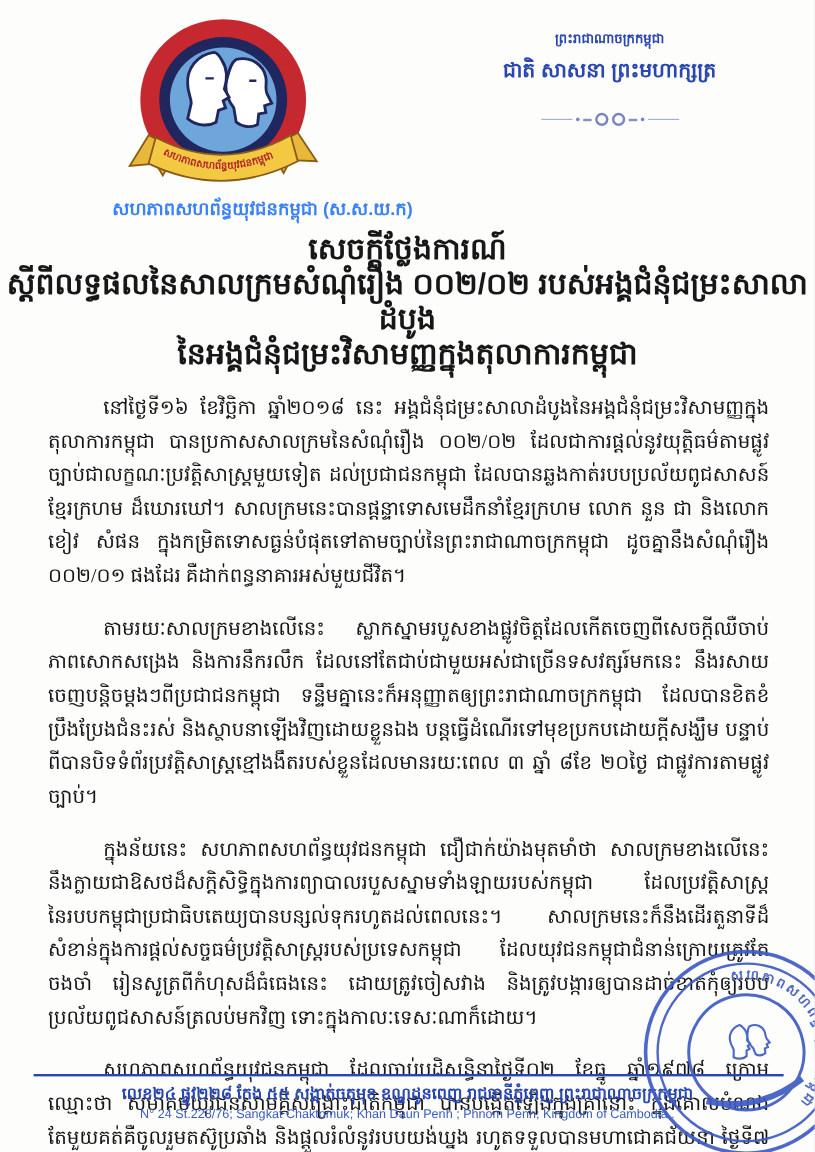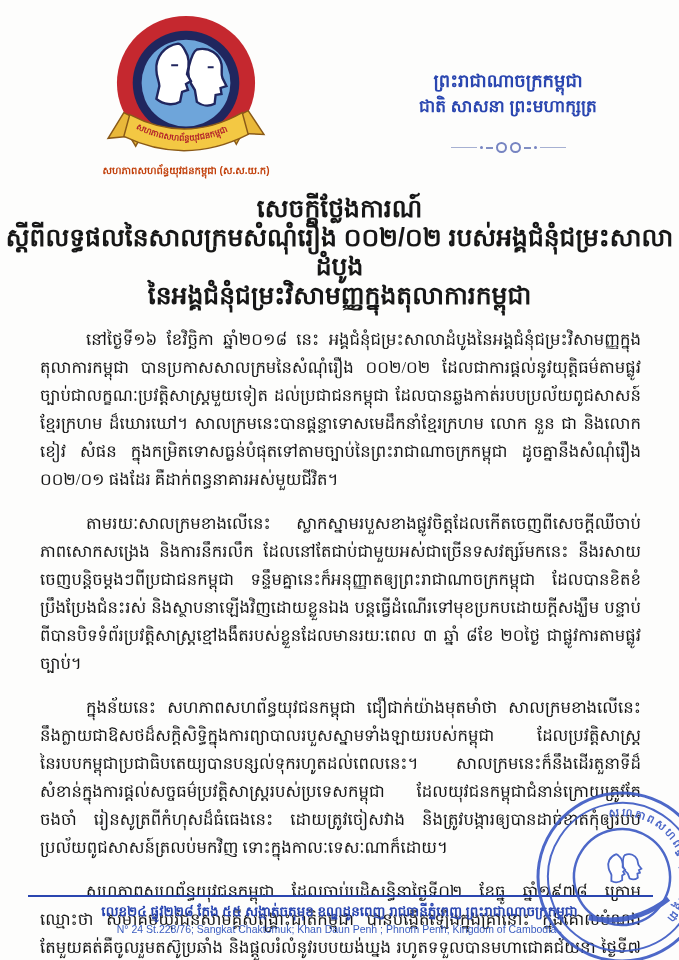--- a/index.html
+++ b/index.html
@@ -8,28 +8,28 @@
     width:679px;height:960px;
     margin:0 auto;
     background:#fdfdfc;
     overflow:hidden;
     border-right:1px solid #cfcfcf;
     font-family:"Liberation Serif","DejaVu Serif",serif;
   }
   
   .logo-block{position:absolute;left:28px;top:14px;width:316px;text-align:center;}
   .emblem{display:block;margin:0 auto;}
-  .org-name-kh{font-size:10px;font-weight:bold;color:#c2410c;margin-top:2px;
-    font-family:"Liberation Sans","DejaVu Sans",sans-serif;}
+  .org-name-kh{font-size:15px;font-weight:bold;color:#3b82f6;margin-top:2px;
+    font-family:"Liberation Sans","DejaVu Sans",sans-serif;text-align:right;}
   .org-name-en{font-size:11.5px;font-weight:bold;color:#2a46b0;margin-top:1px;
     font-family:"Liberation Serif","DejaVu Serif",serif;letter-spacing:.2px;}
   .motto-block{position:absolute;right:36px;top:20px;width:270px;text-align:center;
     color:#2a46b0;font-weight:bold;
     font-family:"Liberation Sans","DejaVu Sans",sans-serif;}
-  .motto-line1{font-size:18px;line-height:26px;margin-top:48px;}
+  .motto-line1{font-size:11px;line-height:26px;}
   .motto-line2{font-size:17px;line-height:26px;text-align:center;}
   .ornament{margin:22px auto 0;display:flex;align-items:center;justify-content:center;gap:3px;opacity:.75;}
   .orn-line{display:inline-block;width:26px;height:1px;background:#8a97c4;}
   .orn-dash{display:inline-block;width:7px;height:2px;background:#5a6bb0;}
   .orn-ring{display:inline-block;width:7px;height:7px;border:2px solid #4a5cae;border-radius:50%;}
   .orn-dot{display:inline-block;width:3px;height:3px;background:#4a5cae;border-radius:50%;}
   
   .content{padding-top:194px;}
   .title-block{text-align:center;font-weight:bold;color:#171717;
     font-size:25px;line-height:29px;

